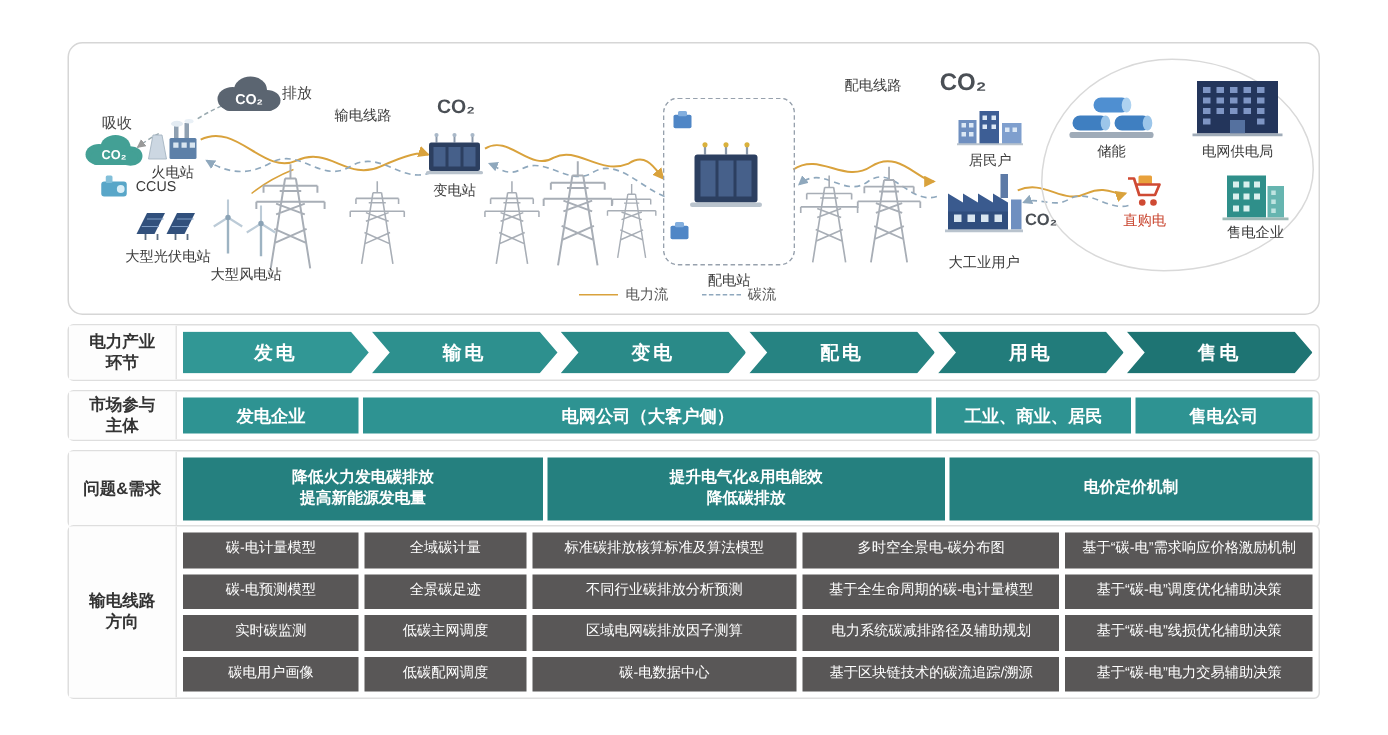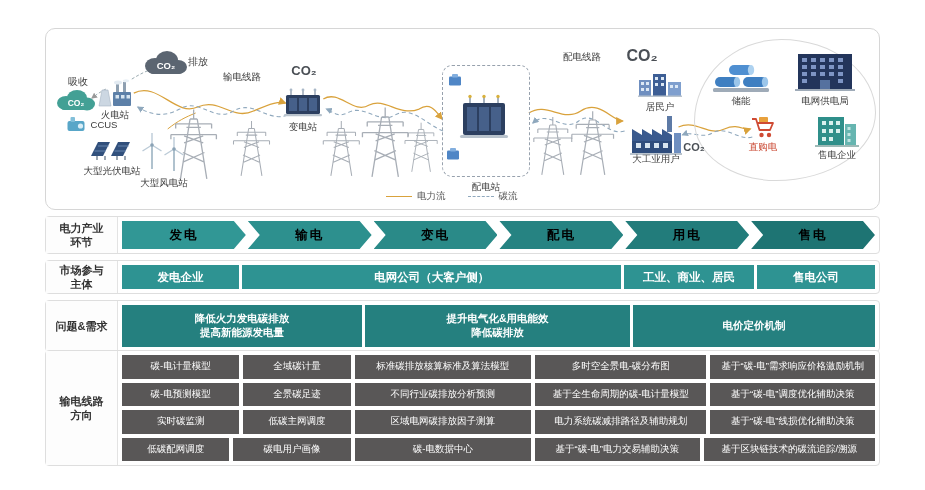--- a/index.html
+++ b/index.html
@@ -25,21 +25,21 @@
 
 .row{position:absolute;left:45px;width:835px;border:1px solid #dedede;border-radius:4px;display:flex;background:#fff}
 .row-chain{top:216px;height:38px}
 .row-part{top:260px;height:34px}
 .row-needs{top:300px;height:52px}
 .row-biz{top:350px;height:116px}
 .row-label{flex:0 0 72px;display:flex;flex-direction:column;align-items:center;justify-content:center;font-weight:bold;font-size:11px;color:#333;border-right:1px solid #e3e3e3;line-height:1.3;text-align:center;background:#fdfdfd}
 .rl:empty{display:none}
 .row-content{flex:1;display:flex;gap:3px;padding:4px;align-items:stretch}
 .stages{gap:2px}
-.stage{flex:1;display:flex;align-items:center;justify-content:center;color:#000000;font-size:12.5px;font-weight:bold;letter-spacing:2px;clip-path:polygon(0 0,calc(100% - 12px) 0,100% 50%,calc(100% - 12px) 100%,0 100%,12px 50%)}
+.stage{flex:1;display:flex;align-items:center;justify-content:center;color:#ffffff;font-size:12.5px;font-weight:bold;letter-spacing:2px;clip-path:polygon(0 0,calc(100% - 12px) 0,100% 50%,calc(100% - 12px) 100%,0 100%,12px 50%)}
 .stage:first-child{clip-path:polygon(0 0,calc(100% - 12px) 0,100% 50%,calc(100% - 12px) 100%,0 100%)}
 .stage:nth-child(1){background:#319795}.stage:nth-child(2){background:#2d908e}.stage:nth-child(3){background:#2a8a88}
 .stage:nth-child(4){background:#268382}.stage:nth-child(5){background:#227c7b}.stage:nth-child(6){background:#1e7473}
 .pbox{display:flex;align-items:center;justify-content:center;background:#2e9392;color:#fff;font-size:11.5px;font-weight:bold;flex-basis:0;text-align:center}
 .nbox{display:flex;flex-direction:column;align-items:center;justify-content:center;background:#25807f;color:#fff;font-size:10.5px;font-weight:bold;flex-basis:0;line-height:1.3;text-align:center}
 .nl:empty{display:none}
 .f1{flex-grow:1.15}.f2{flex-grow:3.72}.f3{flex-grow:1.27}.f4{flex-grow:1.16}
 .bizgrid{flex:1;display:flex;flex-direction:column;gap:4px;padding:4px}
 .bizrow{flex:1;display:flex;gap:4px}
 .bizbox{display:flex;align-items:center;justify-content:center;background:#595757;color:#fff;font-size:9.5px;text-align:center;flex-basis:0;padding:1px 2px;line-height:1.15}
@@ -258,21 +258,21 @@
     <div class="nlabel" style="left:66px;top:136px">大型光伏电站</div>
     <div class="nlabel" style="left:118px;top:148px">大型风电站</div>
     <div class="nlabel" style="left:196px;top:42px">输电线路</div>
     <div class="co2 md" style="left:258px;top:34px">CO₂</div>
     <div class="nlabel" style="left:257px;top:92px">变电站</div>
     <div class="nlabel" style="left:440px;top:152px">配电站</div>
     <div class="nlabel" style="left:536px;top:22px">配电线路</div>
     <div class="co2 lg" style="left:596px;top:18px">CO₂</div>
     <div class="nlabel" style="left:614px;top:72px">居民户</div>
     <div class="co2 sm" style="left:648px;top:112px">CO₂</div>
-    <div class="nlabel" style="left:610px;top:124px">大工业用户</div>
+    <div class="nlabel" style="left:610px;top:140px">大工业用户</div>
     <div class="nlabel" style="left:695px;top:66px">储能</div>
     <div class="nlabel" style="left:779px;top:66px">电网供电局</div>
     <div class="nlabel red" style="left:717px;top:112px">直购电</div>
     <div class="nlabel" style="left:791px;top:120px">售电企业</div>
 
     <div class="legend">
       <span class="lg-item">
           <i class="sw solid"></i>
           <span>电力流</span>
         </span>
@@ -353,22 +353,22 @@
         <div class="bizbox c5">基于“碳-电”调度优化辅助决策</div>
       </div>
       <div class="bizrow">
         <div class="bizbox c1">实时碳监测</div>
         <div class="bizbox c2">低碳主网调度</div>
         <div class="bizbox c3">区域电网碳排放因子测算</div>
         <div class="bizbox c4">电力系统碳减排路径及辅助规划</div>
         <div class="bizbox c5">基于“碳-电”线损优化辅助决策</div>
       </div>
       <div class="bizrow">
+        <div class="bizbox c1">碳电用户画像</div>
         <div class="bizbox c2">低碳配网调度</div>
-        <div class="bizbox c1">碳电用户画像</div>
         <div class="bizbox c3">碳-电数据中心</div>
+        <div class="bizbox c4">基于区块链技术的碳流追踪/溯源</div>
         <div class="bizbox c5">基于“碳-电”电力交易辅助决策</div>
-        <div class="bizbox c4">基于区块链技术的碳流追踪/溯源</div>
       </div>
     </div>
   </div>
 
 </div>
 
 </body></html>

